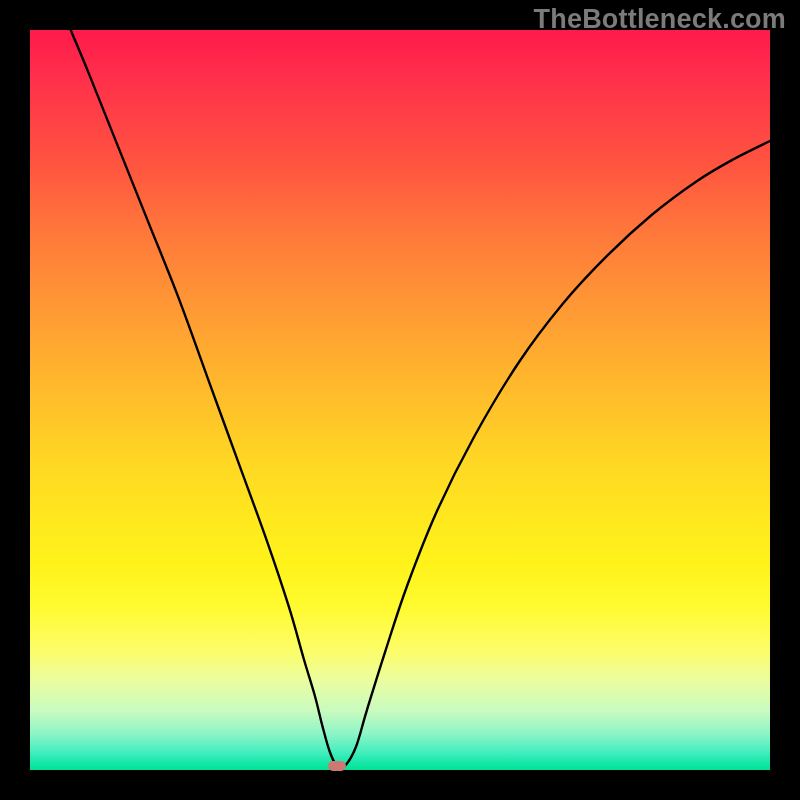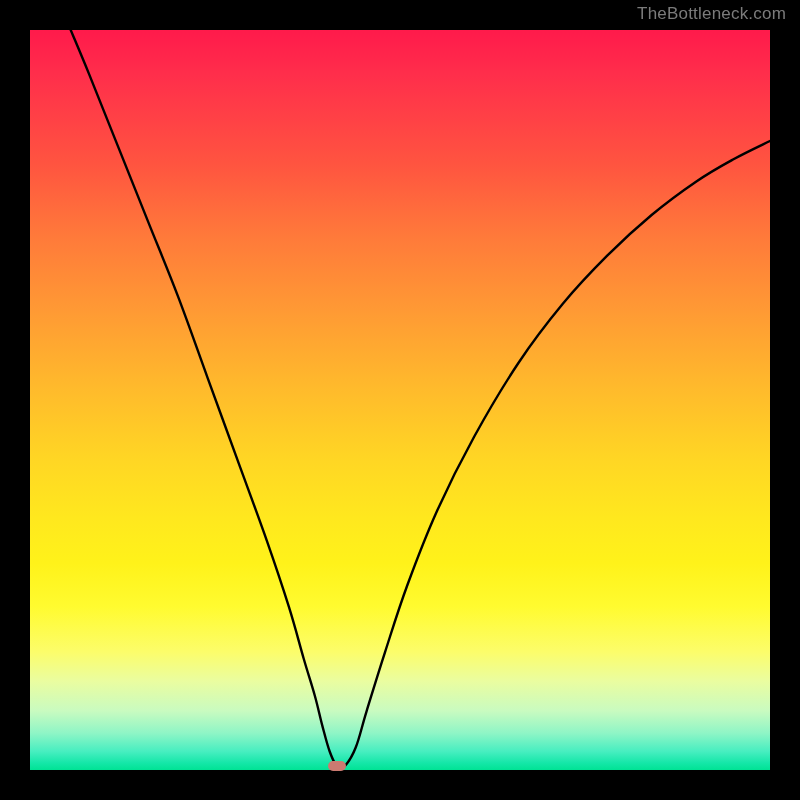--- a/index.html
+++ b/index.html
@@ -56,22 +56,22 @@
     height: 10px;
     border-radius: 5px;
     background: #cc7a71;
     transform: translate(-50%, -50%);
   }
   .watermark {
     position: absolute;
     top: 4px;
     right: 14px;
     color: #7b7b7b;
-    font-size: 17px;
-    font-weight: 400;
+    font-size: 27px;
+    font-weight: 700;
     letter-spacing: 0.2px;
     user-select: none;
   }
 </style>
 </head>
 <body>
 
 <div class="frame">
   <div class="watermark">TheBottleneck.com</div>
 

